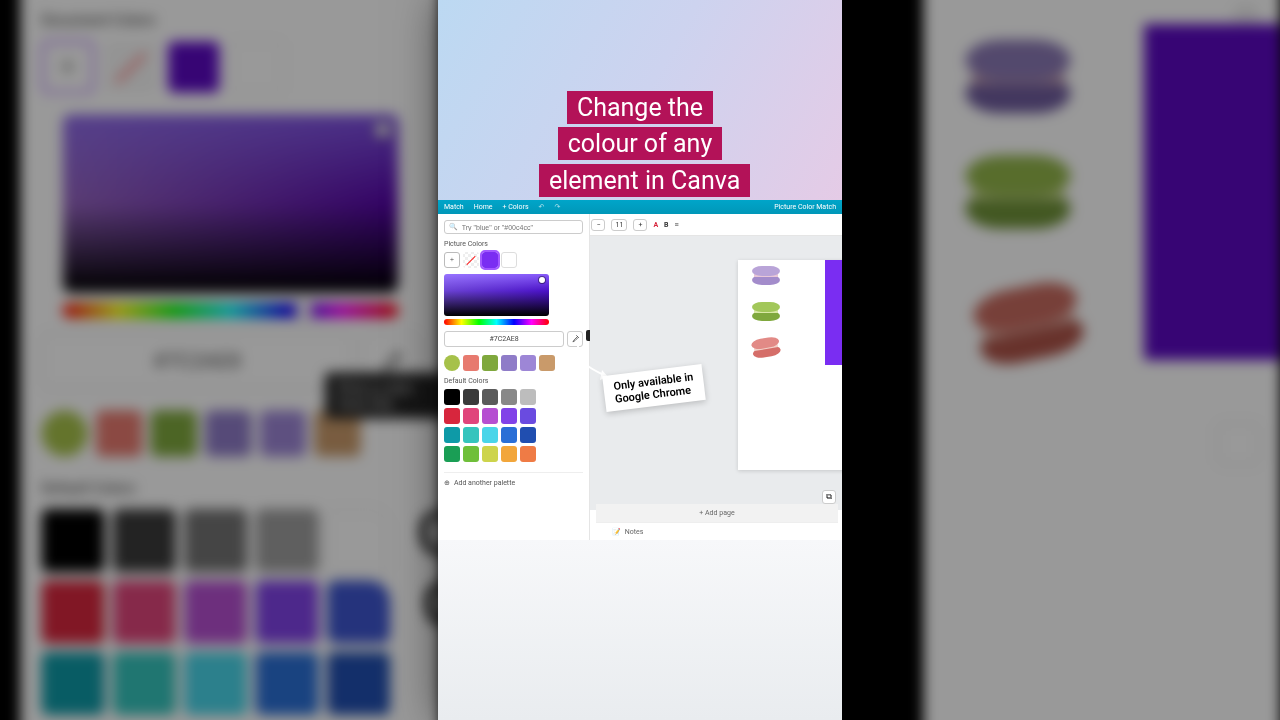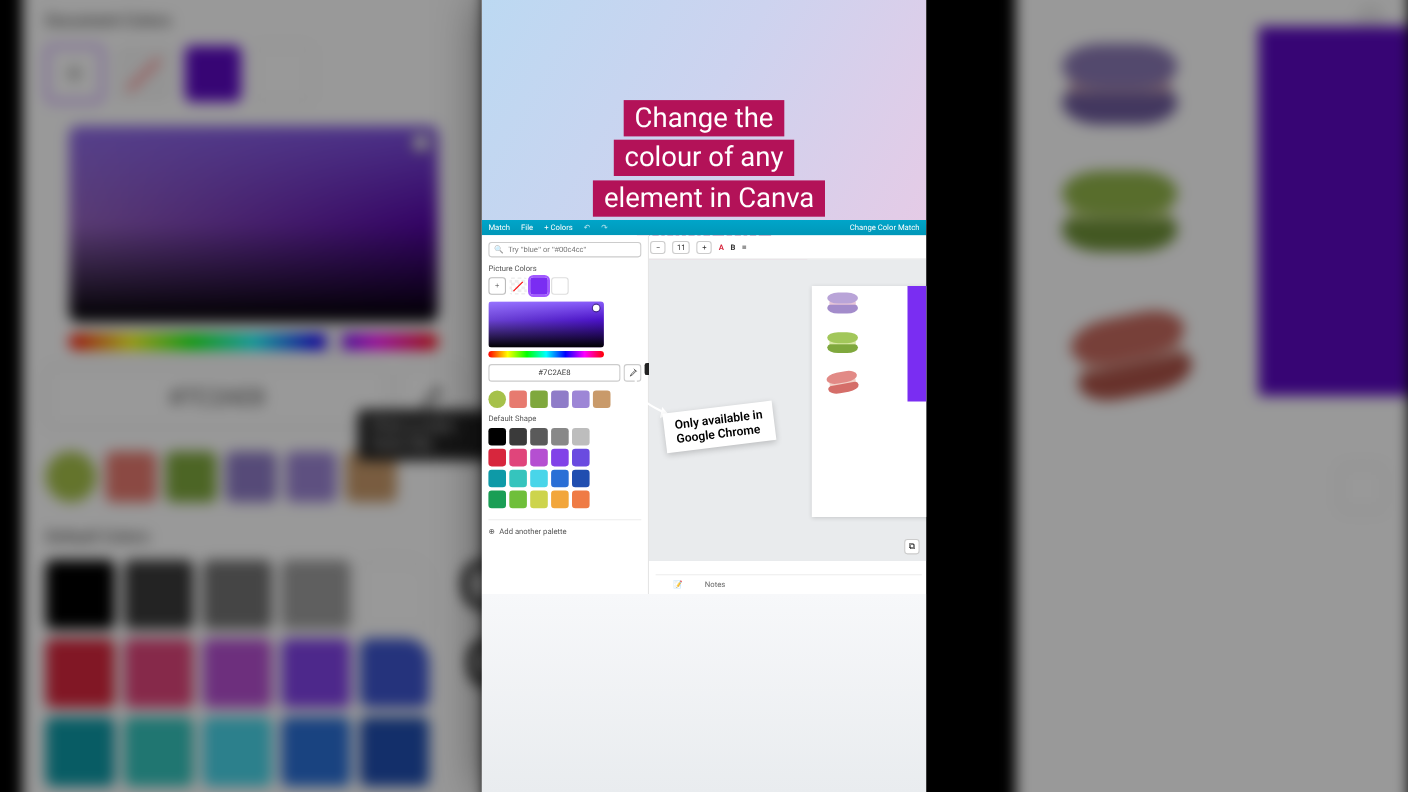--- a/index.html
+++ b/index.html
@@ -50,21 +50,21 @@
   .c-toolbar .pill { height:12px; border:1px solid #ccc; border-radius:3px; display:flex; align-items:center; padding:0 6px; gap:3px; }
   .c-toolbar .sq { width:12px; height:12px; border-radius:2px; }
   .c-canvas-area { position:absolute; top:236px; left:152px; right:0; bottom:210px; background:#e9ebed; }
   .c-page { position:absolute; left:148px; top:24px; width:110px; height:210px; background:#fff; box-shadow:0 1px 4px rgba(0,0,0,.15); }
   .c-purplerect { position:absolute; right:-22px; top:0; width:45px; height:105px; background:#7a2df2; }
   .mini-mac { position:absolute; width:28px; height:19px; }
   .mini-mac .mt{position:absolute;inset:0 0 45% 0;border-radius:14px/7px;}
   .mini-mac .mb{position:absolute;inset:45% 0 0 0;border-radius:14px/7px;}
   .mini-mac .mf{position:absolute;left:2px;right:2px;top:40%;height:20%;}
   .c-addpage { position:absolute; left:158px; right:4px; bottom:198px; height:18px; background:#f2f2f2; display:flex; align-items:center; justify-content:center; font-size:7px; color:#666; }
-  .c-notes { position:absolute; left:158px; right:4px; bottom:180px; height:18px; background:#fff; border-top:1px solid #eee; display:flex; align-items:center; font-size:7px; color:#666; padding:0 16px; gap:20px; }
+  .c-notes { position:absolute; left:158px; right:4px; bottom:180px; height:18px; background:#fff; border-top:1px solid #eee; display:flex; align-items:center; font-size:7px; color:#666; padding:0 16px; gap:4px; }
 
   
   .c-panel { position:absolute; top:214px; left:0; width:152px; bottom:180px; background:#fff; border-right:1px solid #e5e5e5; padding:6px; font-size:7px; color:#444; }
   .c-search { display:flex; align-items:center; gap:4px; border:1px solid #ccc; border-radius:3px; height:14px; padding:0 4px; margin-bottom:6px; }
   .c-search input { border:none; outline:none; font-size:7px; flex:1; background:transparent; }
   .row-sw { display:flex; gap:3px; margin-bottom:6px; }
   .sw2 { width:16px; height:16px; border-radius:3px; }
   .sw2.add{display:flex;align-items:center;justify-content:center;border:1px solid #bbb;background:#fff;}
   .sw2.none{background: repeating-conic-gradient(#eee 0 25%, #fff 0 50%) 50%/6px 6px;position:relative;}
   .sw2.none::after{content:"";position:absolute;left:2px;right:2px;top:50%;height:1px;background:red;transform:rotate(-45deg);}
@@ -165,25 +165,25 @@
 </div>
 
 <div class="center">
   <div class="c-sky"></div>
   <div class="caption">
     <span>Change the colour of any element in Canva using the eyedrop picker.</span>
   </div>
 
   <div class="c-appbar">
     <span>Match</span>
-    <span>File</span>
+    <span>Home</span>
     <span>+ Colors</span>
     <span style="opacity:.7">↶</span>
       <span style="opacity:.7">↷</span>
-    <span class="c-appbar-right">Change Color Match</span>
+    <span class="c-appbar-right">Picture Color Match</span>
   </div>
 
   <div class="c-toolbar">
     <span style="opacity:.7">⌕</span>
     <div class="pill">
         <span>Shape</span>
       </div>
     <div class="sq" style="background:#7a2df2"></div>
     <div class="sq" style="background:repeating-linear-gradient(#333 0 2px,#fff 2px 4px)"></div>
     <div class="pill" style="min-width:56px">
@@ -229,21 +229,21 @@
       </div>
     </div>
     <div class="row-sw">
       <div class="sw2" style="border-radius:50%;background:#a6c14a"></div>
       <div class="sw2" style="background:#e77a6f"></div>
       <div class="sw2" style="background:#7fa83d"></div>
       <div class="sw2" style="background:#8f7cc8"></div>
       <div class="sw2" style="background:#9d86d6"></div>
       <div class="sw2" style="background:#c99a6a"></div>
     </div>
-    <div class="c-section-label">Default Shape</div>
+    <div class="c-section-label">Default Colors</div>
     <div class="c-def-grid">
       <div class="cell" style="background:#000"></div>
       <div class="cell" style="background:#3a3a3a"></div>
       <div class="cell" style="background:#5a5a5a"></div>
       <div class="cell" style="background:#888"></div>
       <div class="cell" style="background:#bdbdbd"></div>
       <div></div>
         <div></div>
       <div class="cell" style="background:#d7263d"></div>
       <div class="cell" style="background:#e0457b"></div>
@@ -297,18 +297,21 @@
     <svg viewBox="0 0 40 44" fill="none" stroke="#fff" stroke-width="2">
         <path d="M4 4 C 2 24, 20 30, 32 36"></path>
         <path d="M28 30 L34 37 L26 40" fill="#fff" stroke="none"></path>
       </svg>
   </div>
   <div class="callout">
     <div>Only available in</div>
     <div>Google Chrome</div>
   </div>
 
+  <div class="c-addpage">
+      <span>+ Add page</span>
+    </div>
   <div class="c-notes">
       <span class="icon-note"></span>
       <span>Notes</span>
     </div>
   <div class="c-bottom"></div>
 </div>
 
 </body></html>

